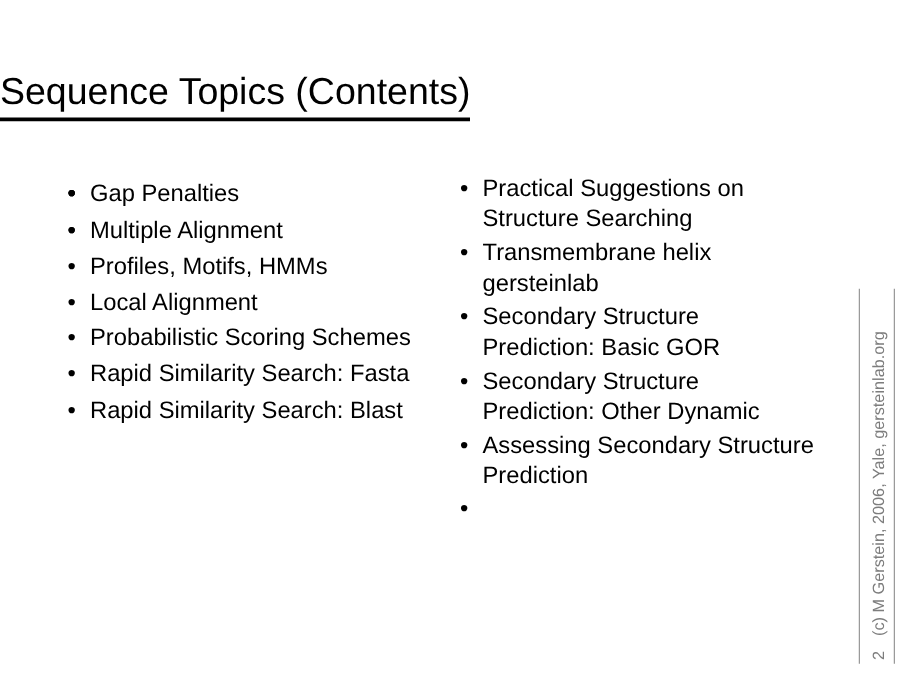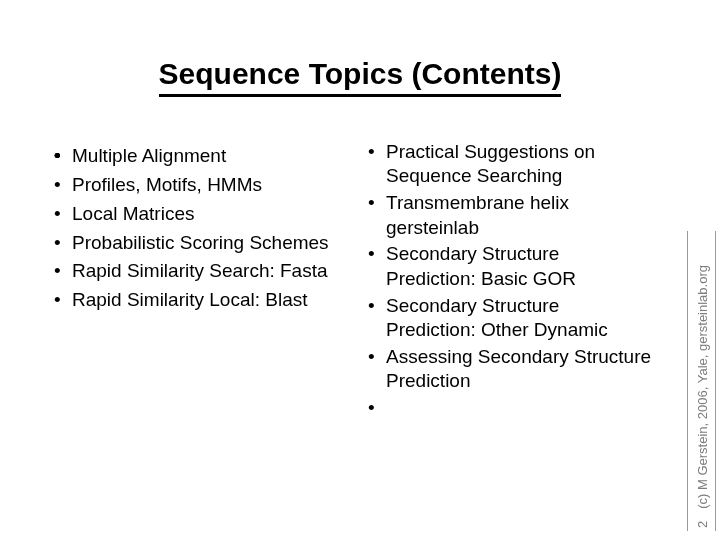--- a/index.html
+++ b/index.html
@@ -21,27 +21,25 @@
     height: 540px;
     background: #ffffff;
   }
 
   
   #slide-title {
     position: absolute;
     left: 0;
     top: 56px;
     width: 720px;
-    text-align: center;
     font-size: 30px;
     line-height: 36px;
     letter-spacing: 0px;
     color: #000000;
     white-space: nowrap;
-    font-weight: bold;
   }
   #slide-title .t-underline {
     display: inline-block;
     border-bottom: 3px solid #000000;
     padding-bottom: 2px;
   }
 
   
   .column {
     position: absolute;
@@ -137,56 +135,57 @@
   <div class="column" id="column-left">
     <ul class="bullet-list">
       <li>
         <span class="bullet-dot">•</span>
       </li>
       <li>
         <span class="bullet-dot">•</span>
       </li>
       <li>
         <span class="bullet-dot">•</span>
+        <span>Gap Penalties</span>
       </li>
       <li>
         <span class="bullet-dot">•</span>
       </li>
       <li>
         <span class="bullet-dot">•</span>
         <span>Multiple Alignment</span>
       </li>
       <li>
         <span class="bullet-dot">•</span>
         <span>Profiles, Motifs, HMMs</span>
       </li>
       <li>
         <span class="bullet-dot">•</span>
-        <span>Local Matrices</span>
+        <span>Local Alignment</span>
       </li>
       <li>
         <span class="bullet-dot">•</span>
         <span>Probabilistic Scoring Schemes</span>
       </li>
       <li>
         <span class="bullet-dot">•</span>
         <span>Rapid Similarity Search: Fasta</span>
       </li>
       <li>
         <span class="bullet-dot">•</span>
-        <span>Rapid Similarity Local: Blast</span>
+        <span>Rapid Similarity Search: Blast</span>
       </li>
     </ul>
   </div>
 
   <div class="column" id="column-right">
     <ul class="bullet-list">
       <li>
         <span class="bullet-dot">•</span>
-        <span>Practical Suggestions on Sequence Searching</span>
+        <span>Practical Suggestions on Structure Searching</span>
       </li>
       <li>
         <span class="bullet-dot">•</span>
         <span>Transmembrane helix gersteinlab</span>
       </li>
       <li>
         <span class="bullet-dot">•</span>
         <span>Secondary Structure Prediction: Basic GOR</span>
       </li>
       <li>

